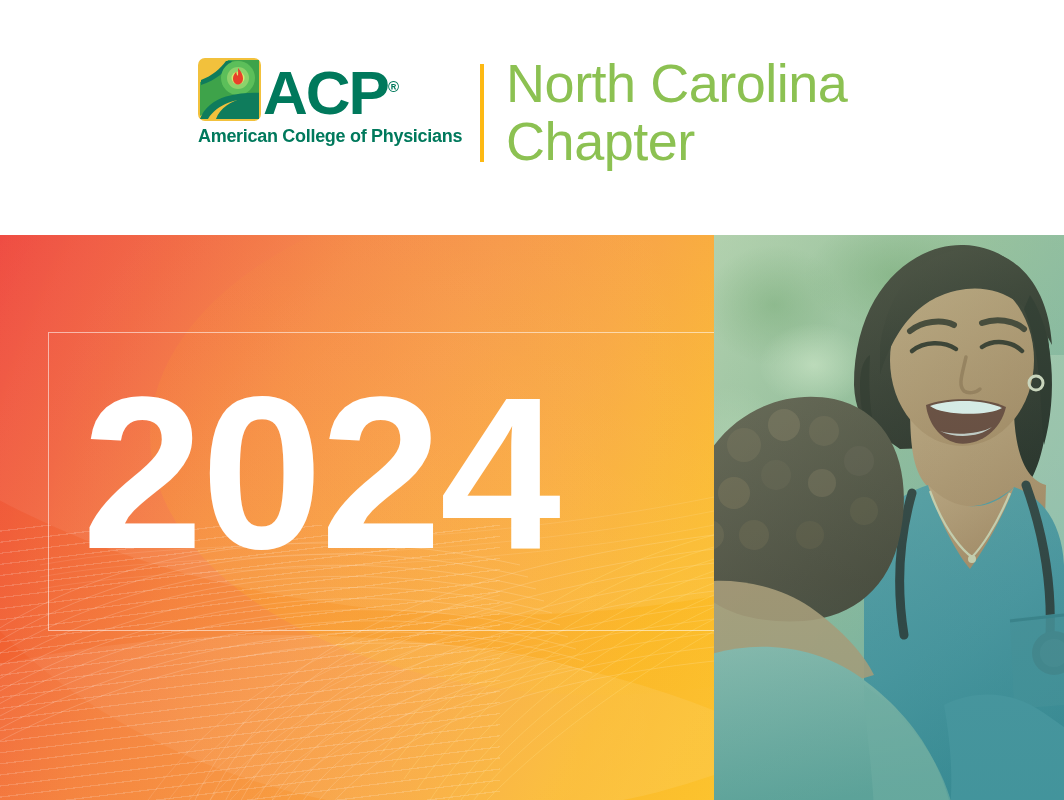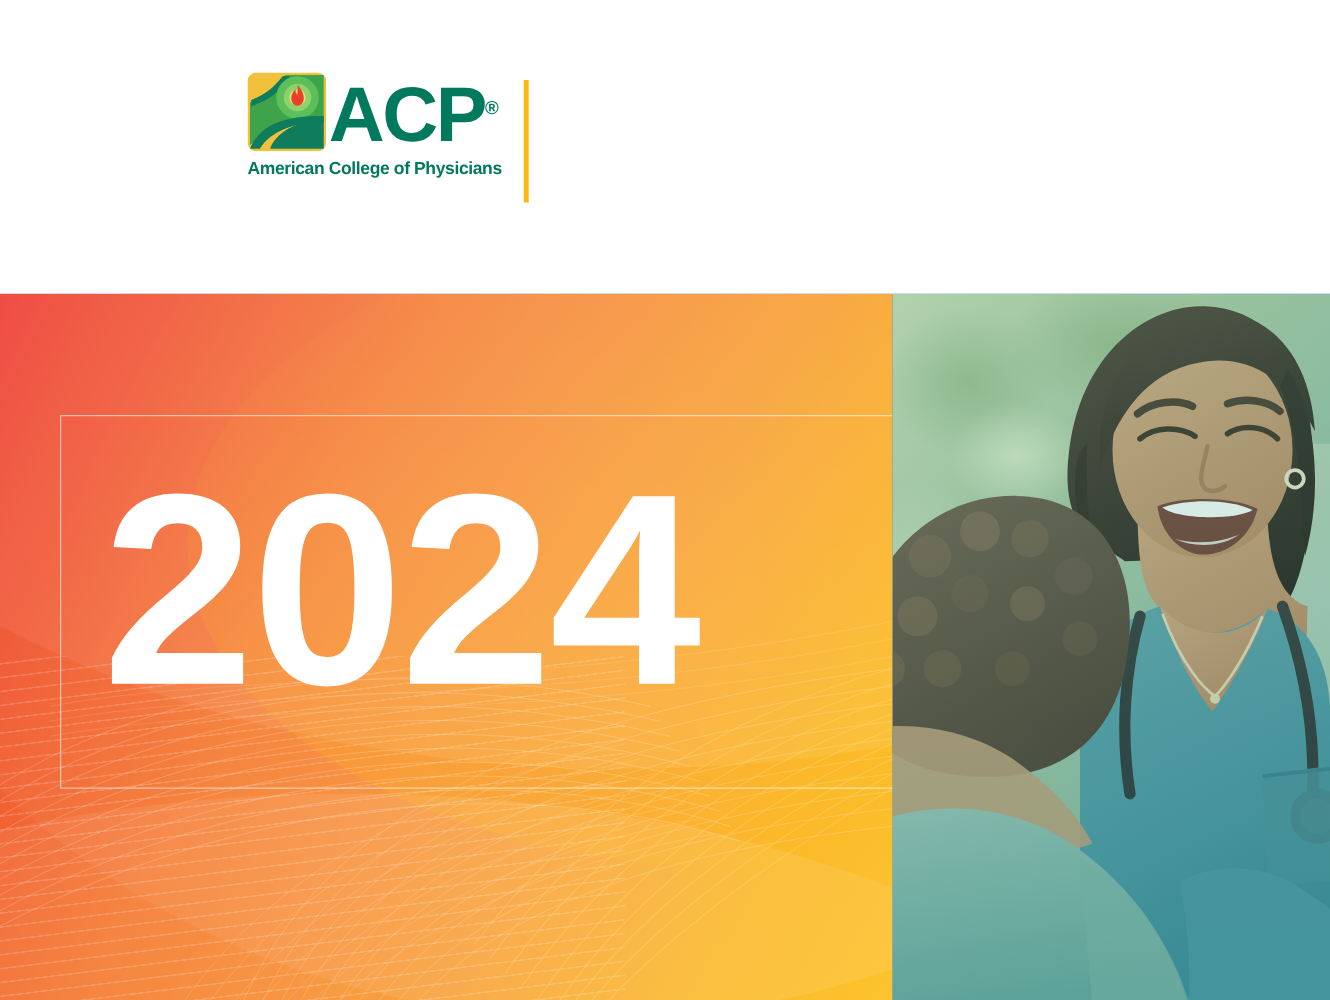--- a/index.html
+++ b/index.html
@@ -50,21 +50,21 @@
   }
   .acp-reg {
     font-size:15px;
     vertical-align:super;
     font-weight:bold;
     color:#00795C;
     letter-spacing:0;
   }
   .acp-name {
     margin-top:4px;
-    font-size:14px;
+    font-size:18px;
     font-weight:bold;
     color:#00795C;
     letter-spacing:-0.3px;
     white-space:nowrap;
     font-family:"Liberation Sans", sans-serif;
   }
   .acp-tagline {
     margin-top:1px;
     font-size:12.5px;
     font-weight:bold;
@@ -253,20 +253,22 @@
           </span>
 
           <span class="acp-word"><span>ACP</span><span class="acp-reg">®</span></span>
         </div>
 
         <div class="acp-name">American College of Physicians</div>
       </div>
 
       <div class="lockup-divider"></div>
 
+      <div class="chapter-text">North Carolina
+Chapter</div>
     </div>
   </div>
 
   <div class="hero">
 
     <div class="hero-left">
       <div class="sweep sweep-a"></div>
       <div class="sweep sweep-b"></div>
       <div class="sweep sweep-d"></div>
       <div class="sweep sweep-c"></div>

